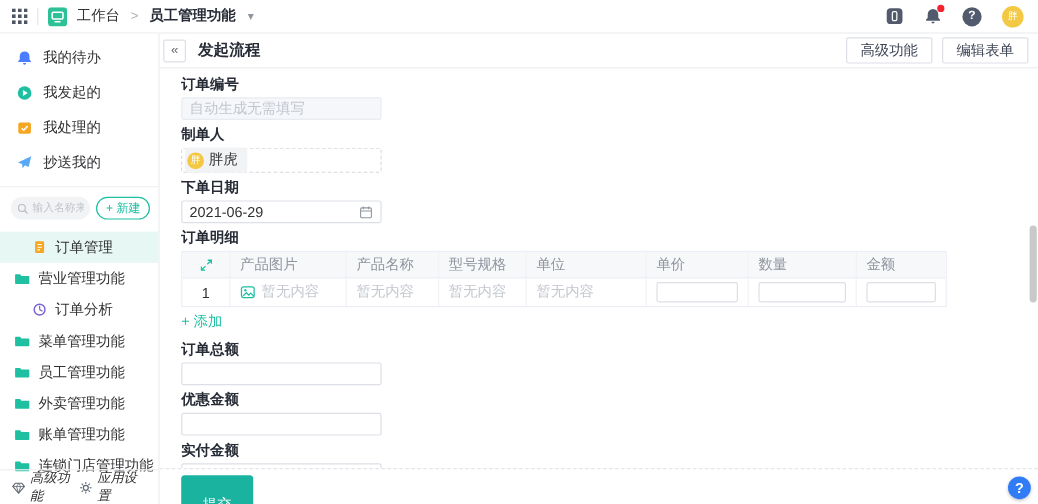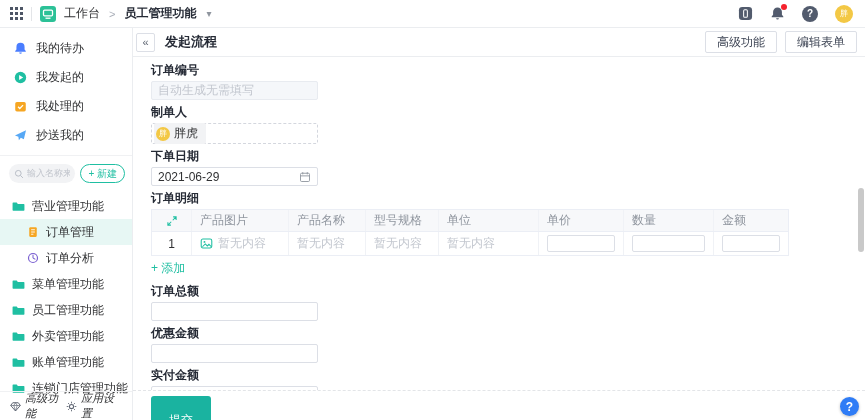--- a/index.html
+++ b/index.html
@@ -188,32 +188,32 @@
         <svg width="10" height="10" viewBox="0 0 14 14">
             <circle cx="6" cy="6" r="4" stroke="#b9bec7" stroke-width="1.4" fill="none"></circle>
             <path d="M9 9l3.5 3.5" stroke="#b9bec7" stroke-width="1.4"></path>
           </svg>
         <span>输入名称来搜索</span>
       </div>
       <button class="new-btn">+ 新建</button>
     </div>
 
     <div class="tree">
-      <div class="tree-item">
-        <svg width="13" height="13" viewBox="0 0 16 16">
-            <path fill="#1fbfa2" d="M1.5 3.2h4.3l1.4 1.7h7.3a.8.8 0 0 1 .8.8v6.6a.8.8 0 0 1-.8.8H1.5a.8.8 0 0 1-.8-.8V4a.8.8 0 0 1 .8-.8z"></path>
-          </svg>
-        <span>营业管理功能</span>
-      </div>
       <div class="tree-item tree-child selected">
         <svg width="12" height="12" viewBox="0 0 16 16">
             <rect x="3" y="1.5" width="10" height="13" rx="1.5" fill="#f6a623"></rect>
             <path d="M5.5 5h5M5.5 8h5M5.5 11h3" stroke="#fff" stroke-width="1.2"></path>
           </svg>
         <span>订单管理</span>
+      </div>
+      <div class="tree-item">
+        <svg width="13" height="13" viewBox="0 0 16 16">
+            <path fill="#1fbfa2" d="M1.5 3.2h4.3l1.4 1.7h7.3a.8.8 0 0 1 .8.8v6.6a.8.8 0 0 1-.8.8H1.5a.8.8 0 0 1-.8-.8V4a.8.8 0 0 1 .8-.8z"></path>
+          </svg>
+        <span>营业管理功能</span>
       </div>
       <div class="tree-item tree-child">
         <svg width="12" height="12" viewBox="0 0 16 16">
             <circle cx="8" cy="8" r="6" fill="none" stroke="#7b61d1" stroke-width="1.6"></circle>
             <path d="M8 8V3.8M8 8l3.2 1.8" stroke="#7b61d1" stroke-width="1.4" fill="none"></path>
           </svg>
         <span>订单分析</span>
       </div>
       <div class="tree-item">
         <svg width="13" height="13" viewBox="0 0 16 16">

